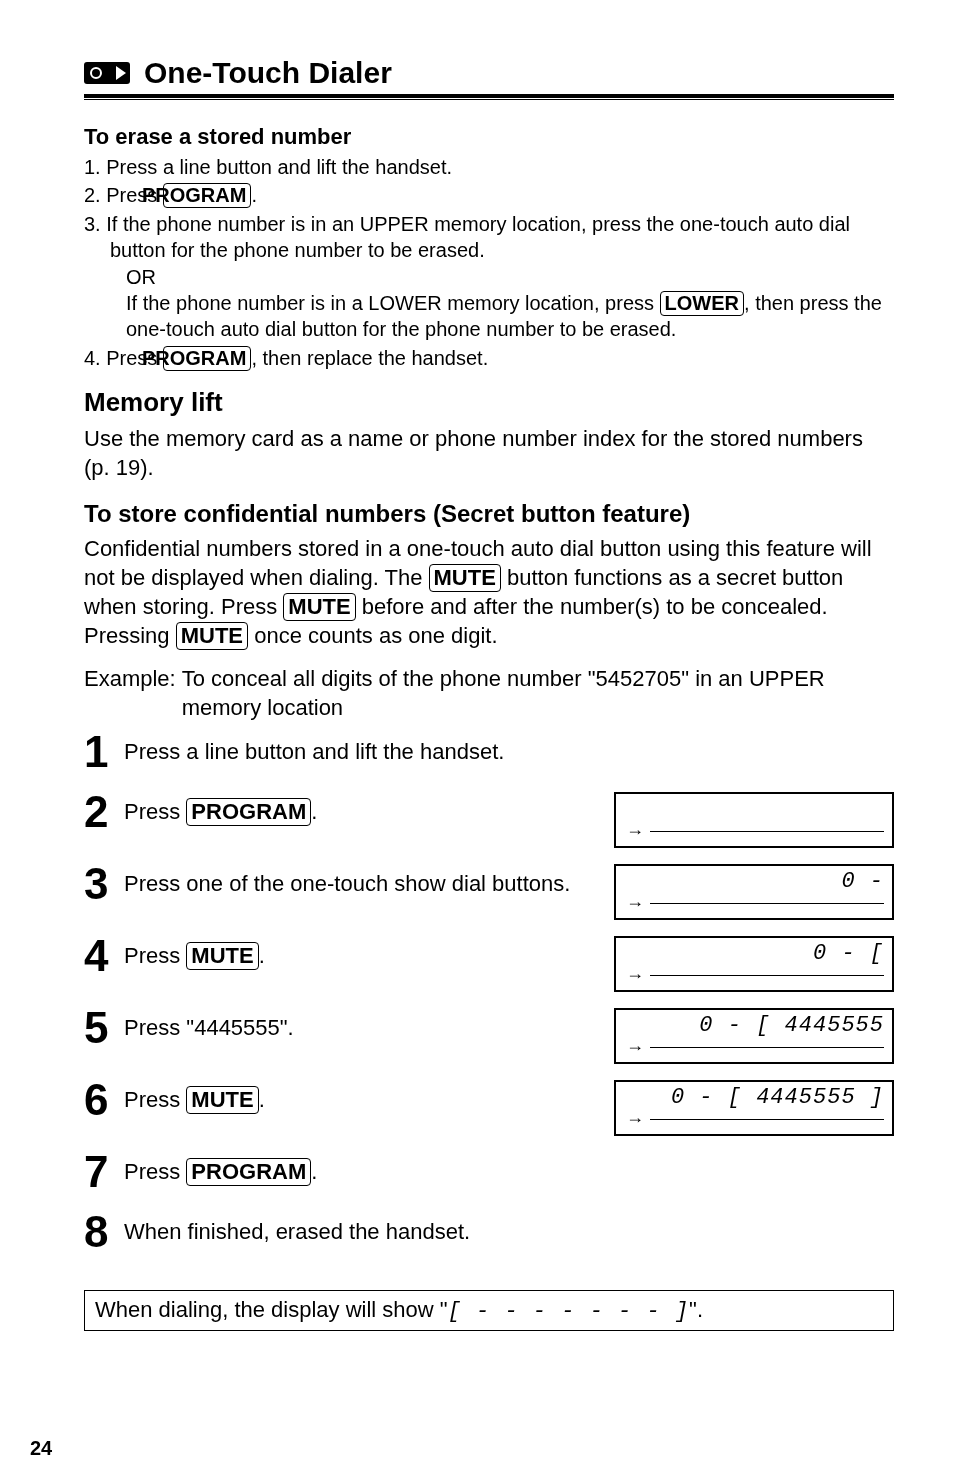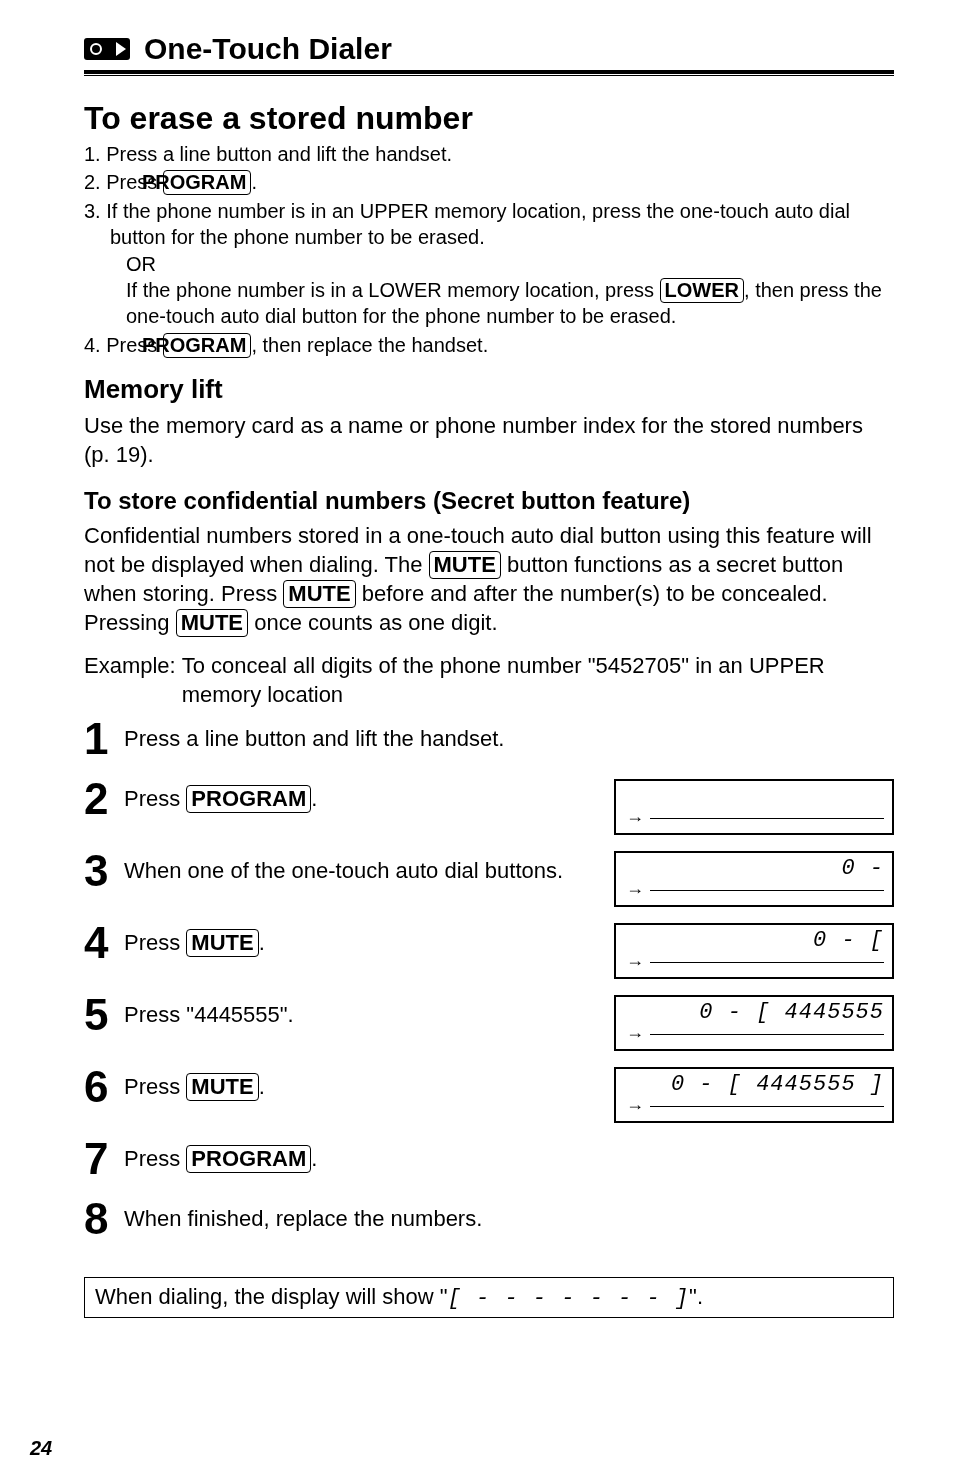--- a/index.html
+++ b/index.html
@@ -1,24 +1,24 @@
 <!DOCTYPE html>
 <html><head>
 <meta charset="utf-8">
 <style>
   html,body{margin:0;padding:0;background:#fff;font-family:Arial,Helvetica,sans-serif;color:#000}
-  .page{width:954px;height:1474px;position:relative;box-sizing:border-box;padding:32px 60px 20px 84px}
+  .page{width:954px;height:1474px;position:relative;box-sizing:border-box;padding:56px 60px 20px 84px}
   .header{display:flex;align-items:center;gap:14px;margin-bottom:2px}
   .tape-icon{width:46px;height:22px;background:#000;border-radius:3px;position:relative}
   .tape-icon::before{content:"";position:absolute;left:6px;top:5px;width:12px;height:12px;border:2px solid #fff;border-radius:50%;box-sizing:border-box}
   .tape-icon::after{content:"";position:absolute;right:4px;top:4px;width:0;height:0;border-left:10px solid #fff;border-top:7px solid transparent;border-bottom:7px solid transparent}
   .header-title{font-size:30px;font-weight:bold}
   .hr1{border:0;border-top:4px solid #000;margin:4px 0 0 0}
   .hr2{border:0;border-top:1px solid #000;margin:1px 0 24px 0}
-  h2.h-a{font-size:32px;font-weight:bold;margin:22px 0 4px 0}
+  h2.h-a{font-size:22px;font-weight:bold;margin:22px 0 4px 0}
   h2.h-b{font-size:26px;font-weight:bold;margin:16px 0 6px 0}
   h2.h-c{font-size:24px;font-weight:bold;margin:18px 0 6px 0}
   .body-text{font-size:22px;line-height:1.32}
   ol.erase{list-style:none;padding:0;margin:0;font-size:20px;line-height:1.32}
   ol.erase li{margin:0 0 2px 0;text-indent:-26px;padding-left:26px}
   .indent{margin-left:16px}
   .btn{border:1.5px solid #000;border-radius:4px;padding:0 4px;font-weight:bold;display:inline-block;line-height:1.15}
   .example{font-size:22px;line-height:1.32;margin-top:14px;display:flex}
   .example .lab{display:inline-block}
   .example .txt{display:inline-block;margin-left:6px}
@@ -26,21 +26,21 @@
   .step-row{display:flex;align-items:flex-start;margin-bottom:18px}
   .step-num{font-size:44px;font-weight:bold;line-height:1;width:40px;flex:none;margin-top:-2px}
   .step-body{flex:1;font-size:22px;line-height:1.3;padding-top:6px}
   .step-disp{margin-left:18px}
   .disp{border:2px solid #000;width:280px;height:56px;position:relative;box-sizing:border-box;padding:4px 8px 2px 8px;margin-bottom:-2px}
   .disp .line1{position:absolute;right:8px;top:3px;font-family:'Courier New',monospace;font-size:22px;letter-spacing:1px;font-style:italic}
   .disp .arrow{position:absolute;left:10px;bottom:6px;font-size:18px}
   .disp .uline{position:absolute;left:34px;right:8px;bottom:14px;border-bottom:1.5px solid #000}
   .seg{font-family:'Courier New',monospace;font-style:italic;letter-spacing:1px}
   .note-box{border:1px solid #000;padding:6px 10px;margin-top:36px;font-size:22px}
-  .pageno{position:absolute;left:30px;bottom:14px;font-size:20px;font-style:italic;font-weight:bold}
+  .pageno{position:absolute;left:30px;bottom:14px;font-size:20px;font-weight:bold}
 </style>
 </head>
 <body>
 
 <div class="page">
 
   <div class="header">
     <div class="tape-icon"></div>
     <div class="header-title">One-Touch Dialer</div>
   </div>
@@ -85,21 +85,21 @@
       <div class="step-disp">
         <div class="disp">
           <span class="arrow">→</span>
           <span class="uline"></span>
         </div>
       </div>
     </div>
 
     <div class="step-row">
       <div class="step-num">3</div>
-      <div class="step-body">When one of the one-touch auto dial buttons.</div>
+      <div class="step-body">Press one of the one-touch show dial buttons.</div>
       <div class="step-disp">
         <div class="disp">
           <span class="line1 seg">0 -</span>
           <span class="arrow">→</span>
           <span class="uline"></span>
         </div>
       </div>
     </div>
 
     <div class="step-row">
@@ -138,21 +138,21 @@
       </div>
     </div>
 
     <div class="step-row">
       <div class="step-num">7</div>
       <div class="step-body"><span>Press </span><span class="btn">PROGRAM</span><span>.</span></div>
     </div>
 
     <div class="step-row" style="margin-bottom:6px">
       <div class="step-num">8</div>
-      <div class="step-body">When finished, replace the numbers.</div>
+      <div class="step-body">When finished, erased the handset.</div>
     </div>
   </div>
 
   <div class="note-box">
     <span>When dialing, the display will show "</span><span class="seg">[ - - - - - - - ]</span><span>".</span>
   </div>
 
   <div class="pageno">24</div>
 </div>
 

